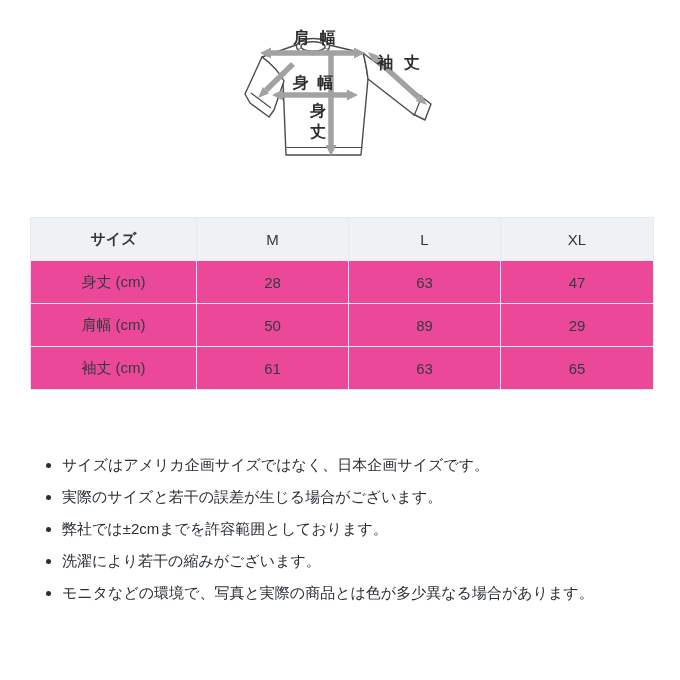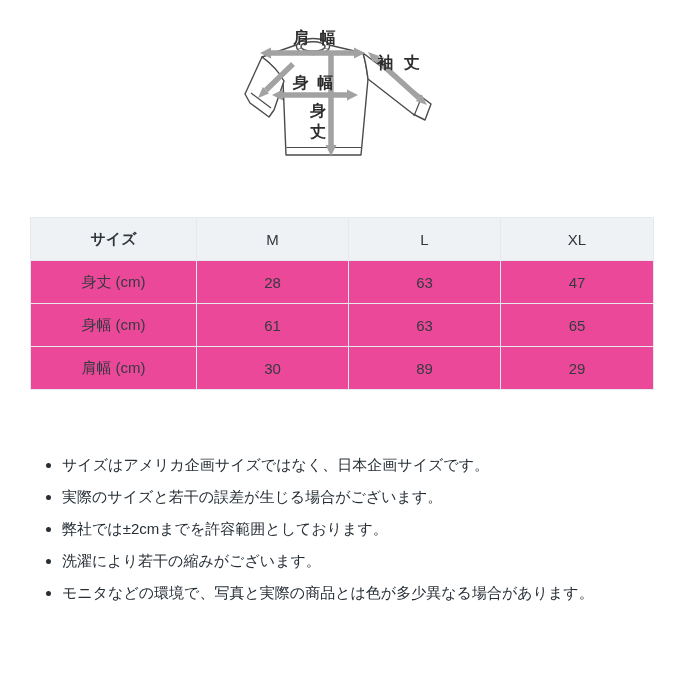--- a/index.html
+++ b/index.html
@@ -109,30 +109,30 @@
       </tr>
     </thead>
     <tbody>
       <tr>
         <td>身丈 (cm)</td>
         <td>28</td>
         <td>63</td>
         <td>47</td>
       </tr>
       <tr>
-        <td>身幅 (cm)</td>
+        <td>肩幅 (cm)</td>
+        <td>50</td>
+        <td>89</td>
+        <td>29</td>
+      </tr>
+      <tr>
+        <td>袖丈 (cm)</td>
         <td>61</td>
         <td>63</td>
         <td>65</td>
-      </tr>
-      <tr>
-        <td>肩幅 (cm)</td>
-        <td>30</td>
-        <td>89</td>
-        <td>29</td>
       </tr>
     </tbody>
   </table>
 
   <ul class="notes">
     <li>サイズはアメリカ企画サイズではなく、日本企画サイズです。</li>
     <li>実際のサイズと若干の誤差が生じる場合がございます。</li>
     <li>弊社では±2cmまでを許容範囲としております。</li>
     <li>洗濯により若干の縮みがございます。</li>
     <li>モニタなどの環境で、写真と実際の商品とは色が多少異なる場合があります。</li>

